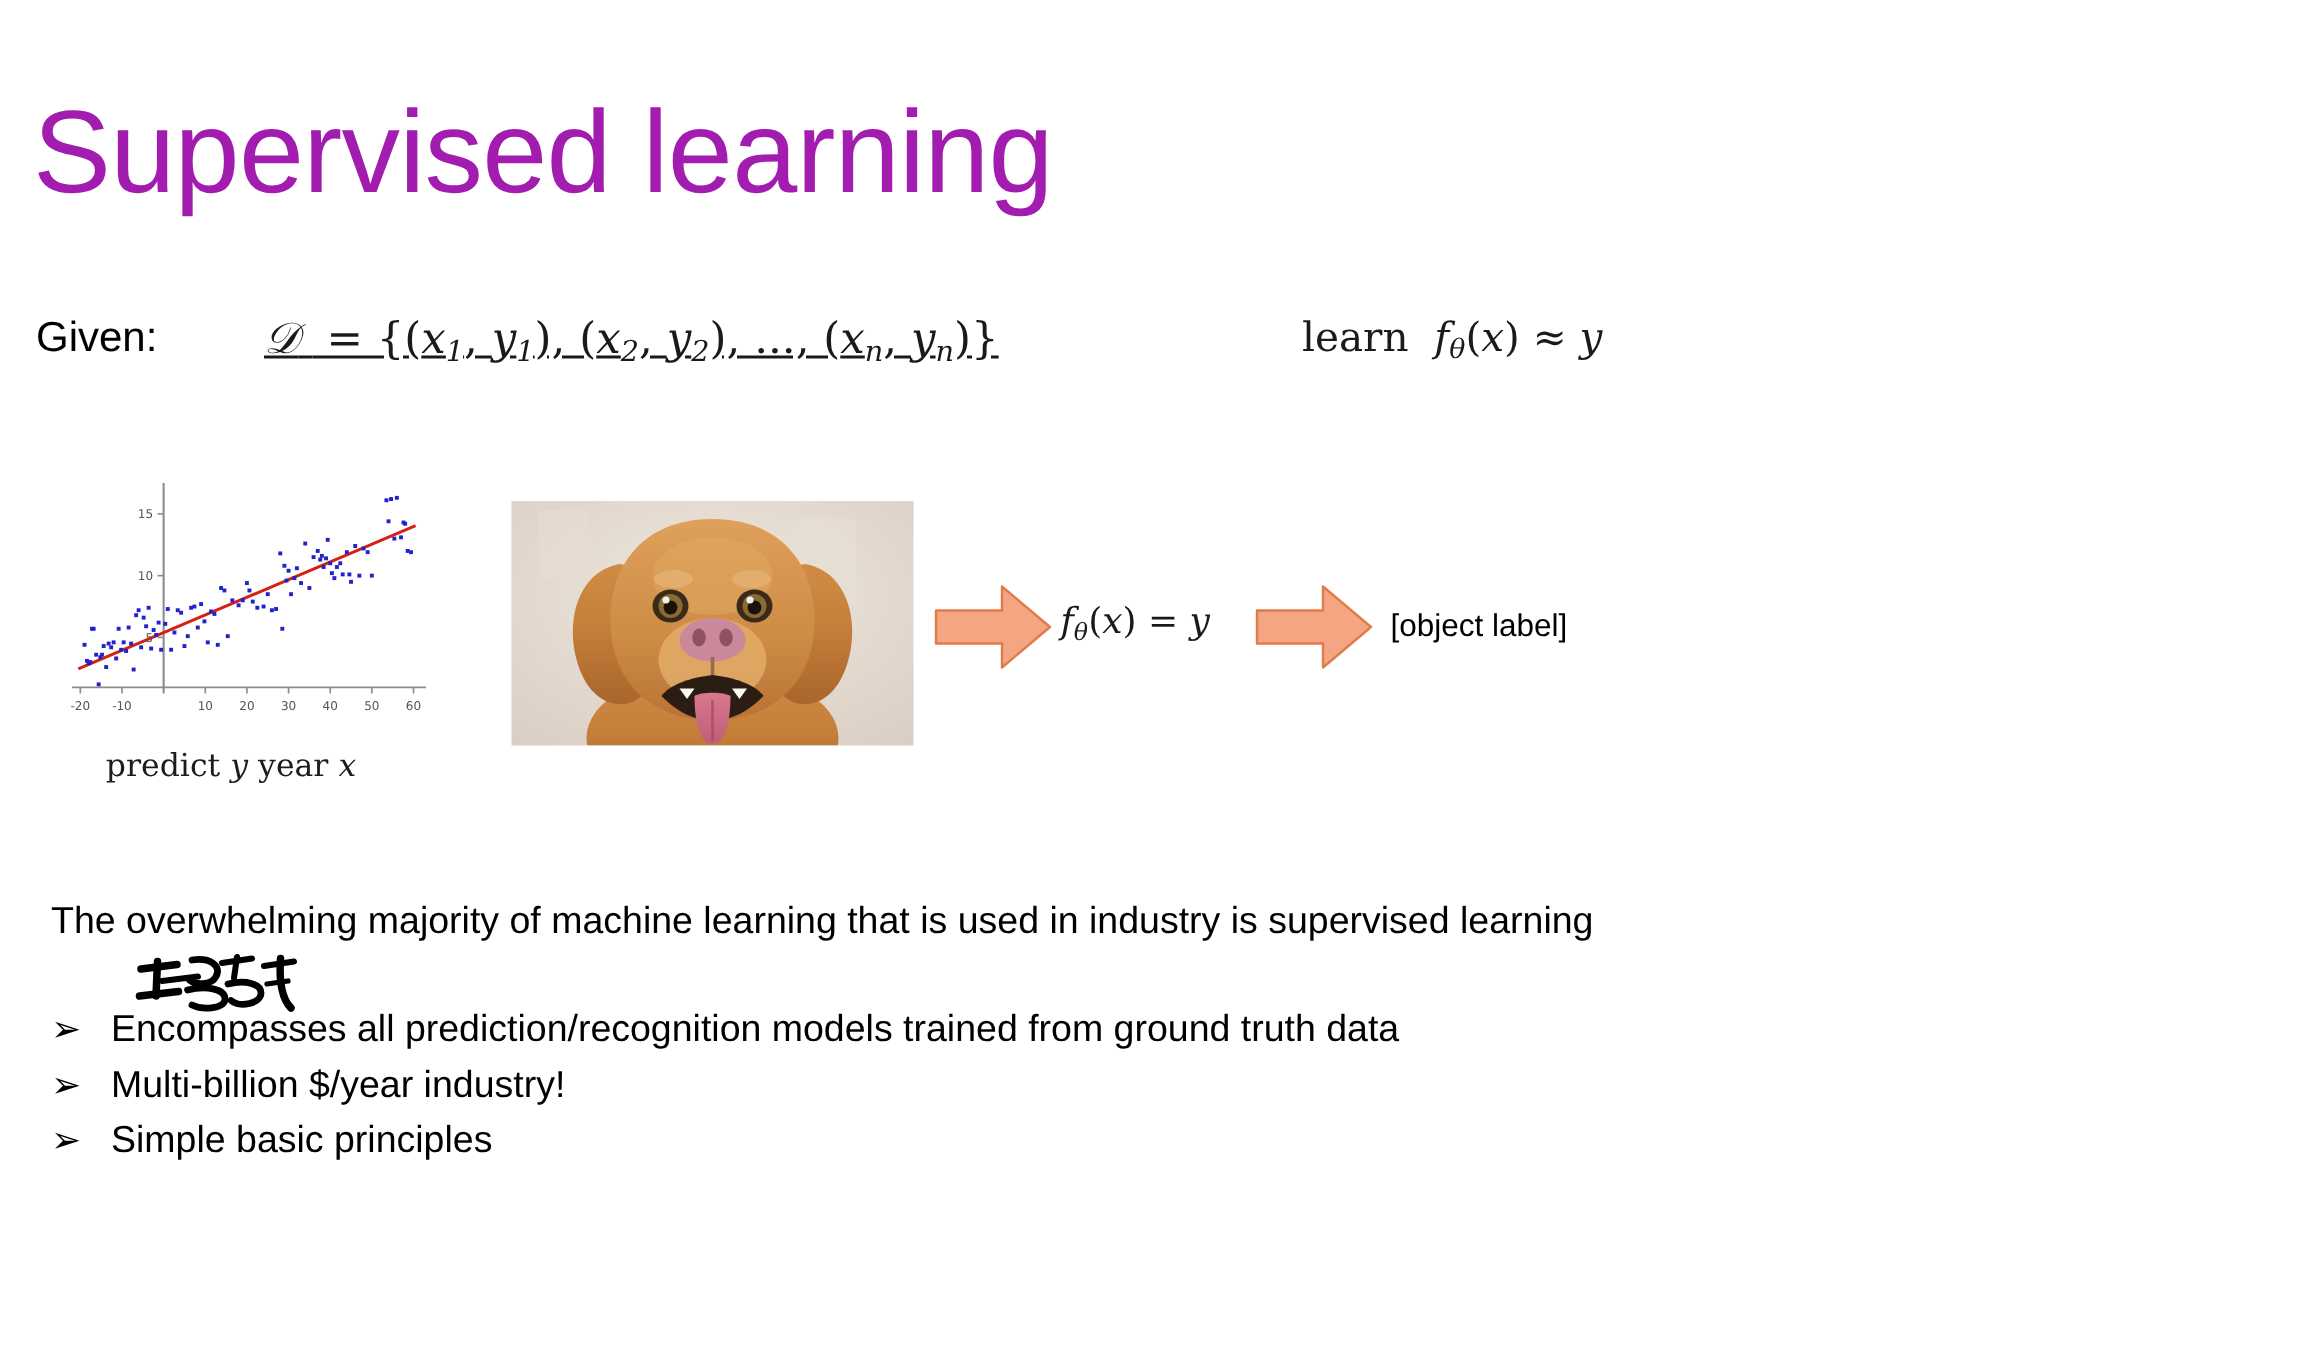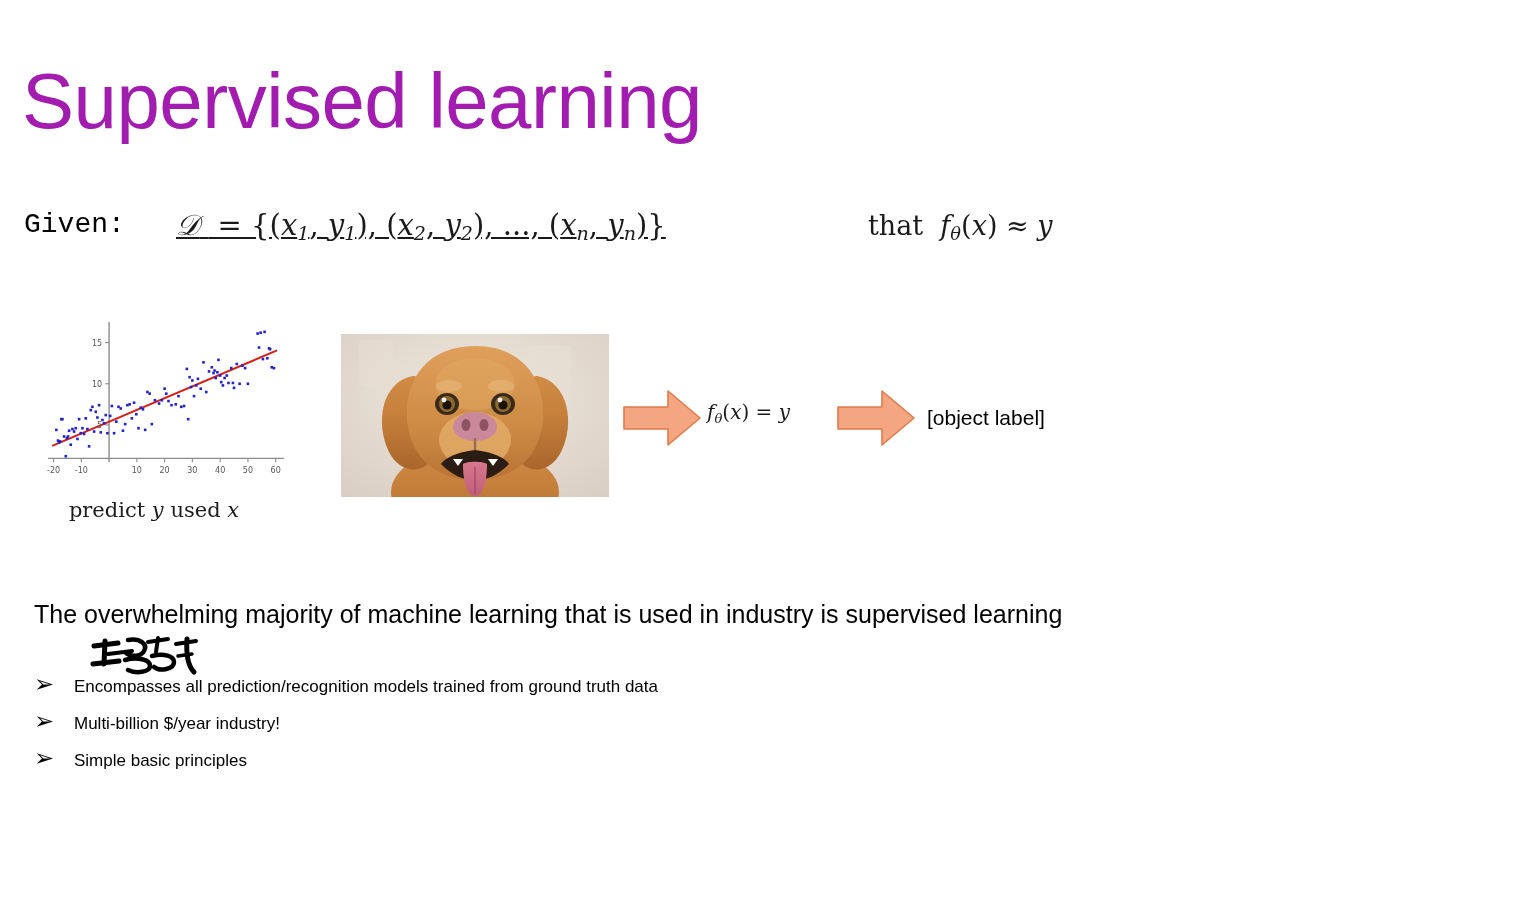--- a/index.html
+++ b/index.html
@@ -25,21 +25,20 @@
     color: #a21caf;
   }
 
   
   #given-label {
     position: absolute;
     left: 24px; top: 211px;
     font-size: 28px;
     line-height: 1;
     white-space: nowrap;
-    font-family: Liberation Mono, monospace;
   }
   .mathjax {
     font-family: "DejaVu Serif", "Liberation Serif", serif;
     color: #1a1a1a;
     white-space: nowrap;
   }
   .mathjax i, .mathjax .it {
     font-style: italic;
   }
   .sub {
@@ -95,21 +94,21 @@
   }
   #arrow-two {
     position: absolute;
     left: 836px; top: 387px;
     width: 80px; height: 62px;
   }
   .block-arrow svg { display: block; }
   #model-formula {
     position: absolute;
     left: 707px; top: 400px;
-    font-size: 20px;
+    font-size: 24px;
     text-align: right;
   }
   #object-label {
     position: absolute;
     left: 927px; top: 406px;
     font-size: 21px;
     white-space: nowrap;
   }
 
   
@@ -132,21 +131,21 @@
   }
   .bullet-glyph {
     width: 40px;
     flex: 0 0 40px;
     font-size: 24px;
     line-height: 1;
     color: #000;
     font-family: "DejaVu Sans", sans-serif;
   }
   .bullet-text {
-    font-size: 17px;
+    font-size: 25px;
     white-space: nowrap;
   }
 
   
   #ink-annotation {
     position: absolute;
     left: 88px; top: 634px;
     width: 118px; height: 44px;
   }
   #ink-annotation svg { display: block; }
@@ -157,21 +156,21 @@
 <div id="slide-title">Supervised learning</div>
 
 <div id="given-label">Given:</div>
 
 <div id="dataset-formula" class="mathjax">
   <span style="font-family:'DejaVu Serif',serif;font-style:italic;">𝒟</span>
   <span style="font-style:normal;">&nbsp;=&nbsp;{(</span><i>x</i><span class="sub">1</span><span style="font-style:normal;">,&nbsp;</span><i>y</i><span class="sub">1</span><span style="font-style:normal;">),&nbsp;(</span><i>x</i><span class="sub">2</span><span style="font-style:normal;">,&nbsp;</span><i>y</i><span class="sub">2</span><span style="font-style:normal;">),&nbsp;...,&nbsp;(</span><i>x</i><span class="sub">n</span><span style="font-style:normal;">,&nbsp;</span><i>y</i><span class="sub">n</span><span style="font-style:normal;">)}</span>
 </div>
 
 <div id="learn-formula" class="mathjax">
-  <span class="kw">that</span><span>&nbsp;&nbsp;</span><i>f</i><span class="sub">θ</span><span style="font-style:normal;">(</span><i>x</i><span style="font-style:normal;">)&nbsp;≈&nbsp;</span><i>y</i>
+  <span class="kw">learn</span><span>&nbsp;&nbsp;</span><i>f</i><span class="sub">θ</span><span style="font-style:normal;">(</span><i>x</i><span style="font-style:normal;">)&nbsp;≈&nbsp;</span><i>y</i>
 </div>
 
 <div id="scatter-figure">
   <svg id="scatter-svg" width="272" height="182" viewBox="0 0 272 182">
     <g id="plot-axes">
         <line x1="30" y1="146.2941176470588" x2="266" y2="146.2941176470588" stroke="#8c8c8c" stroke-width="1.2"></line>
         <line x1="91.08235294117648" y1="10" x2="91.08235294117648" y2="150.2941176470588" stroke="#8c8c8c" stroke-width="1.4"></line>
         <line x1="35.55294117647059" y1="146.2941176470588" x2="35.55294117647059" y2="150.2941176470588" stroke="#8c8c8c" stroke-width="1.1"></line>
         <line x1="63.31764705882353" y1="146.2941176470588" x2="63.31764705882353" y2="150.2941176470588" stroke="#8c8c8c" stroke-width="1.1"></line>
         <line x1="118.84705882352941" y1="146.2941176470588" x2="118.84705882352941" y2="150.2941176470588" stroke="#8c8c8c" stroke-width="1.1"></line>
@@ -306,21 +305,21 @@
         <text x="229.90588235294118" y="161.2941176470588" fill="#555" font-size="8" font-family="&quot;DejaVu Sans&quot;, sans-serif" text-anchor="middle">50</text>
         <text x="257.67058823529413" y="161.2941176470588" fill="#555" font-size="8" font-family="&quot;DejaVu Sans&quot;, sans-serif" text-anchor="middle">60</text>
         <text x="84.08235294117648" y="115.94117647058823" fill="#555" font-size="8" font-family="&quot;DejaVu Sans&quot;, sans-serif" text-anchor="end">5</text>
         <text x="84.08235294117648" y="74.76470588235294" fill="#555" font-size="8" font-family="&quot;DejaVu Sans&quot;, sans-serif" text-anchor="end">10</text>
         <text x="84.08235294117648" y="33.58823529411765" fill="#555" font-size="8" font-family="&quot;DejaVu Sans&quot;, sans-serif" text-anchor="end">15</text>
       </g>
   </svg>
   <div id="scatter-caption">
     <span>predict</span>
     <i>y</i>
-    <span>used</span>
+    <span>year</span>
     <i>x</i>
   </div>
 </div>
 
 <div id="dog-photo">
   <svg width="268" height="163" viewBox="0 0 268 163">
     <defs>
       <radialGradient id="bgGrad" cx="50%" cy="40%" r="78%">
         <stop offset="0%" stop-color="#efe7de"></stop>
         <stop offset="100%" stop-color="#d9cec3"></stop>

